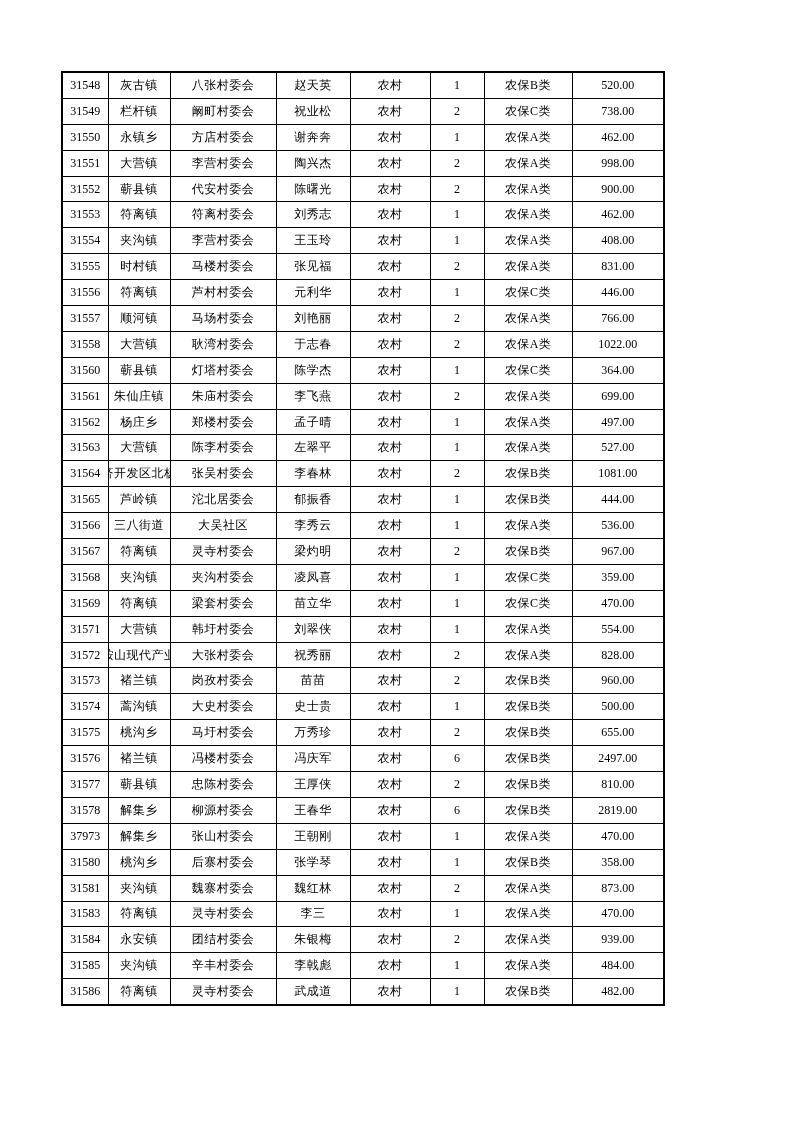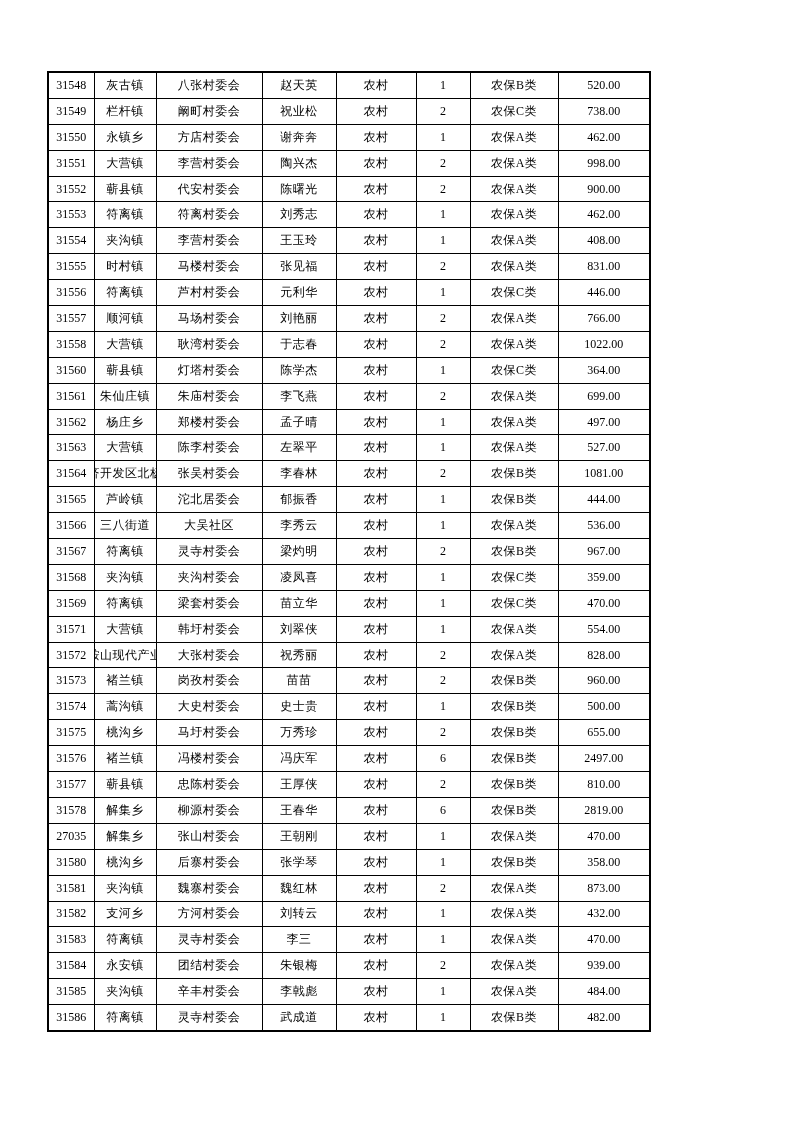--- a/index.html
+++ b/index.html
@@ -11,21 +11,21 @@
     position: relative;
     width: 793px;
     height: 1122px;
     background: #ffffff;
     overflow: hidden;
     font-family: "Liberation Serif", "DejaVu Serif", serif;
     color: #000000;
   }
   table.roster {
     position: absolute;
-    left: 47px;
+    left: 61px;
     top: 71px;
     border-collapse: collapse;
     table-layout: fixed;
     width: 602px;
     border: 2px solid #000000;
   }
   table.roster td {
     border: 1px solid #000000;
     padding: 0;
     height: 24.9px;
@@ -811,21 +811,21 @@
           </td>
       <td>
             <div class="cw">农保B类</div>
           </td>
       <td class="num">
             <div class="cw">2819.00</div>
           </td>
     </tr>
         <tr>
       <td class="num">
-            <div class="cw">27035</div>
+            <div class="cw">37973</div>
           </td>
       <td>
             <div class="cw">解集乡</div>
           </td>
       <td>
             <div class="cw">张山村委会</div>
           </td>
       <td>
             <div class="cw">王朝刚</div>
           </td>
@@ -885,46 +885,20 @@
             <div class="cw">农村</div>
           </td>
       <td class="num">
             <div class="cw">2</div>
           </td>
       <td>
             <div class="cw">农保A类</div>
           </td>
       <td class="num">
             <div class="cw">873.00</div>
-          </td>
-    </tr>
-        <tr>
-      <td class="num">
-            <div class="cw">31582</div>
-          </td>
-      <td>
-            <div class="cw">支河乡</div>
-          </td>
-      <td>
-            <div class="cw">方河村委会</div>
-          </td>
-      <td>
-            <div class="cw">刘转云</div>
-          </td>
-      <td>
-            <div class="cw">农村</div>
-          </td>
-      <td class="num">
-            <div class="cw">1</div>
-          </td>
-      <td>
-            <div class="cw">农保A类</div>
-          </td>
-      <td class="num">
-            <div class="cw">432.00</div>
           </td>
     </tr>
         <tr>
       <td class="num">
             <div class="cw">31583</div>
           </td>
       <td>
             <div class="cw">符离镇</div>
           </td>
       <td>

